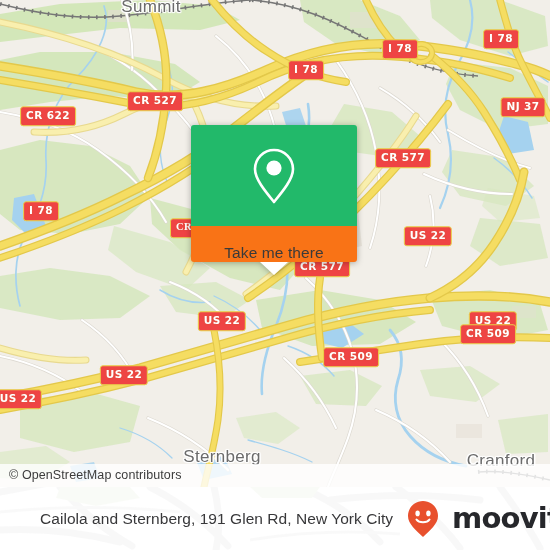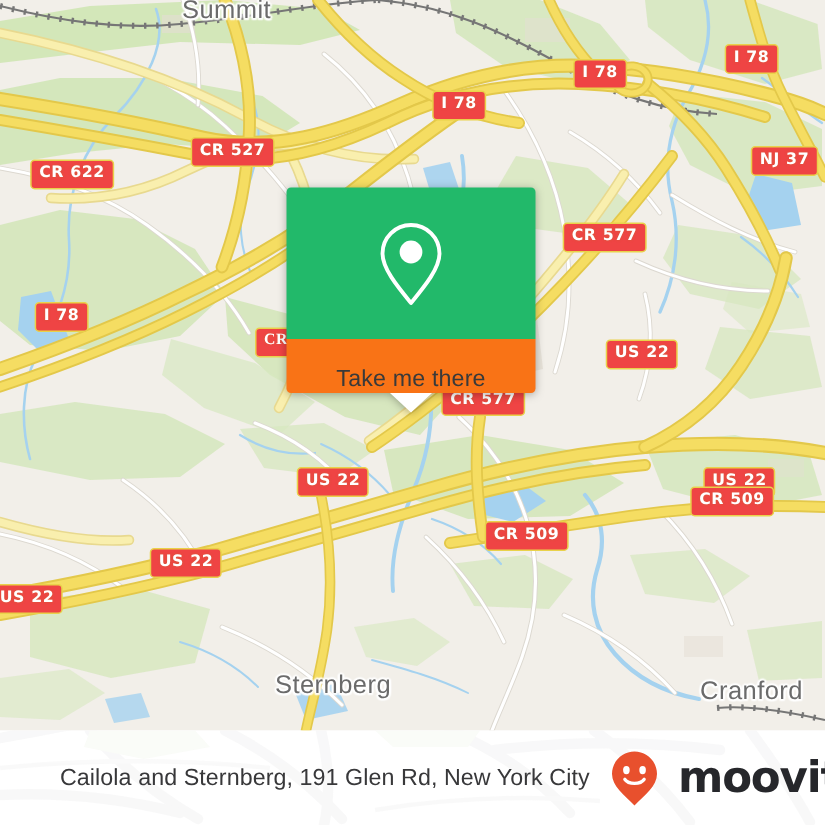--- a/index.html
+++ b/index.html
@@ -392,20 +392,21 @@
           <path d="M23 3 C12.5 3 4 11.5 4 22 C4 32 14 44 23 55 C32 44 42 32 42 22 C42 11.5 33.5 3 23 3 Z" fill="none" stroke="#ffffff" stroke-width="2.6" stroke-linejoin="round"></path>
           <circle cx="23" cy="21" r="7.6" fill="#ffffff"></circle>
         </svg>
       </div>
       <div id="popup-body">
         <span id="popup-cta">Take me there</span>
       </div>
       <div id="popup-tail"></div>
     </div>
 
+    <div id="attribution">© OpenStreetMap contributors</div>
   </div>
 
   <div id="footer">
     <svg id="footer-watermark" width="550" height="550" viewBox="0 0 550 550">
       <g stroke="#e9e9ea" fill="none" stroke-width="7" stroke-linecap="round">
         <path d="M0,492 C46,484 94,474 140,462 C190,448 238,434 286,420"></path>
         <path d="M60,487 C80,510 104,530 132,546"></path>
         <path d="M214,487 C220,512 220,532 216,550"></path>
         <path d="M150,487 C180,502 206,522 228,546"></path>
         <path d="M300,487 C330,500 358,518 380,542"></path>

